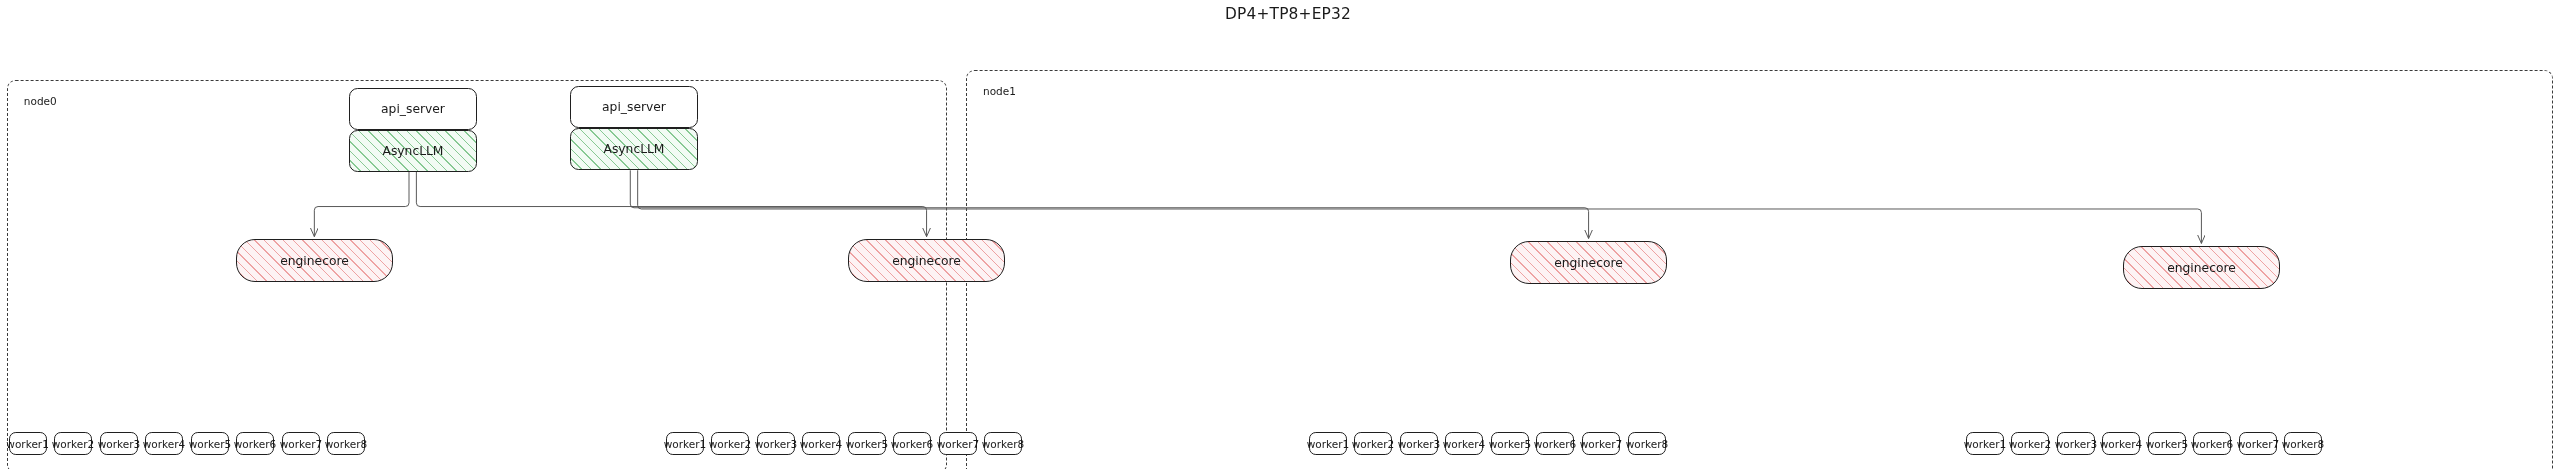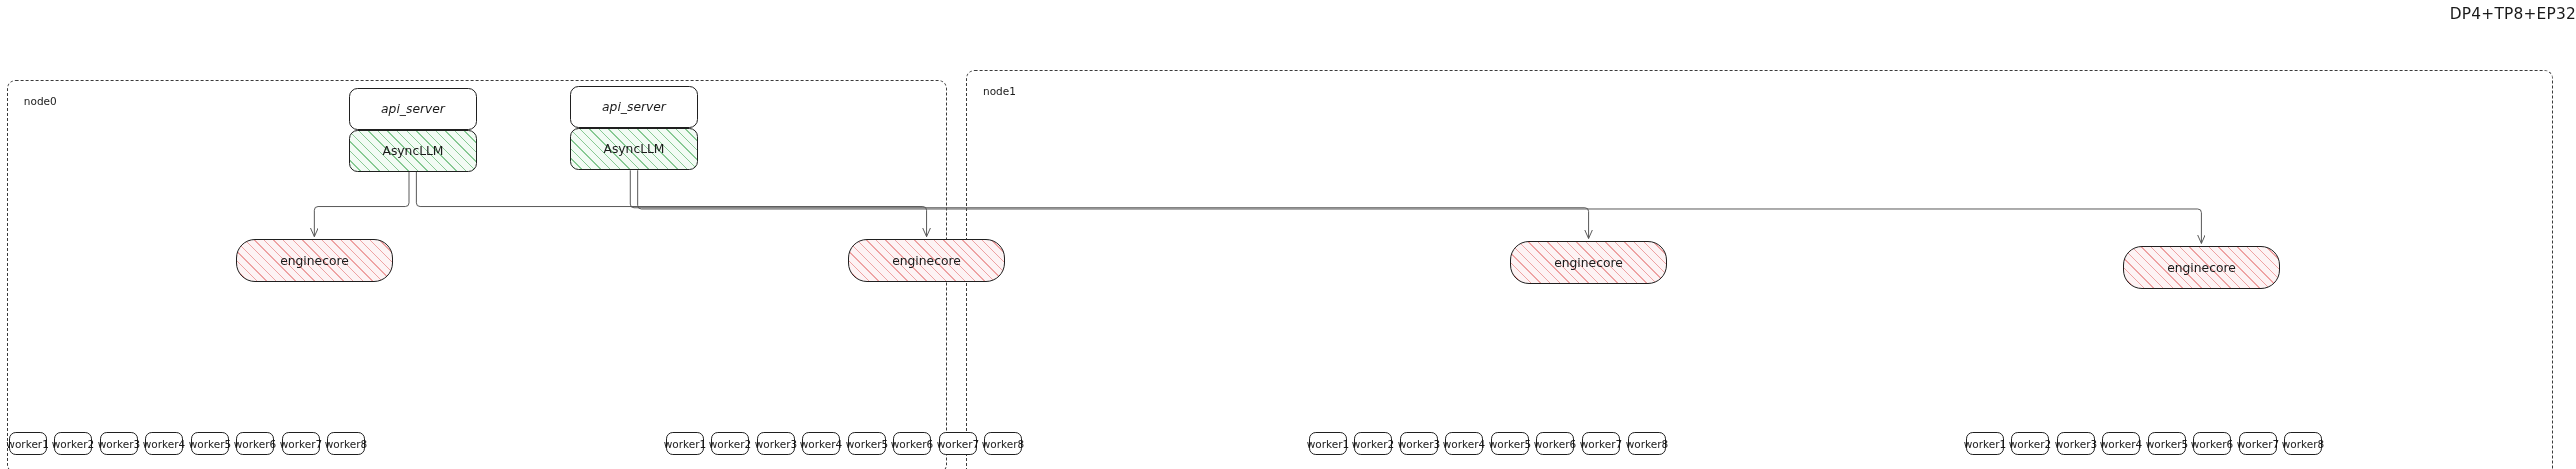--- a/index.html
+++ b/index.html
@@ -13,21 +13,21 @@
     width: 2576px;
     height: 469px;
     background: #ffffff;
     overflow: hidden;
   }
 
   
   #diagram-title {
     position: absolute;
     left: 0; right: 0; top: 4.9px;
-    text-align: right;
+    text-align: center;
     font-size: 15.4px;
     color: #1a1a1a;
     letter-spacing: 0.2px;
     font-family: "DejaVu Sans", sans-serif;
   }
 
   
   .node-box {
     position: absolute;
     border: 1.2px dashed #3b3b3b;
@@ -53,21 +53,20 @@
     justify-content: center;
     font-size: 12.3px;
     color: #1a1a1a;
     white-space: nowrap;
     background: #ffffff;
   }
 
   .nbox.api {
     background: #ffffff;
     border-radius: 8.6px;
-    font-style: italic;
   }
 
   
   .nbox.async {
     border-radius: 8.6px;
     background-color: #f2fbf4;
     background-image: repeating-linear-gradient(
       45deg,
       rgba(46,160,67,0.55) 0px,
       rgba(46,160,67,0.55) 1px,

